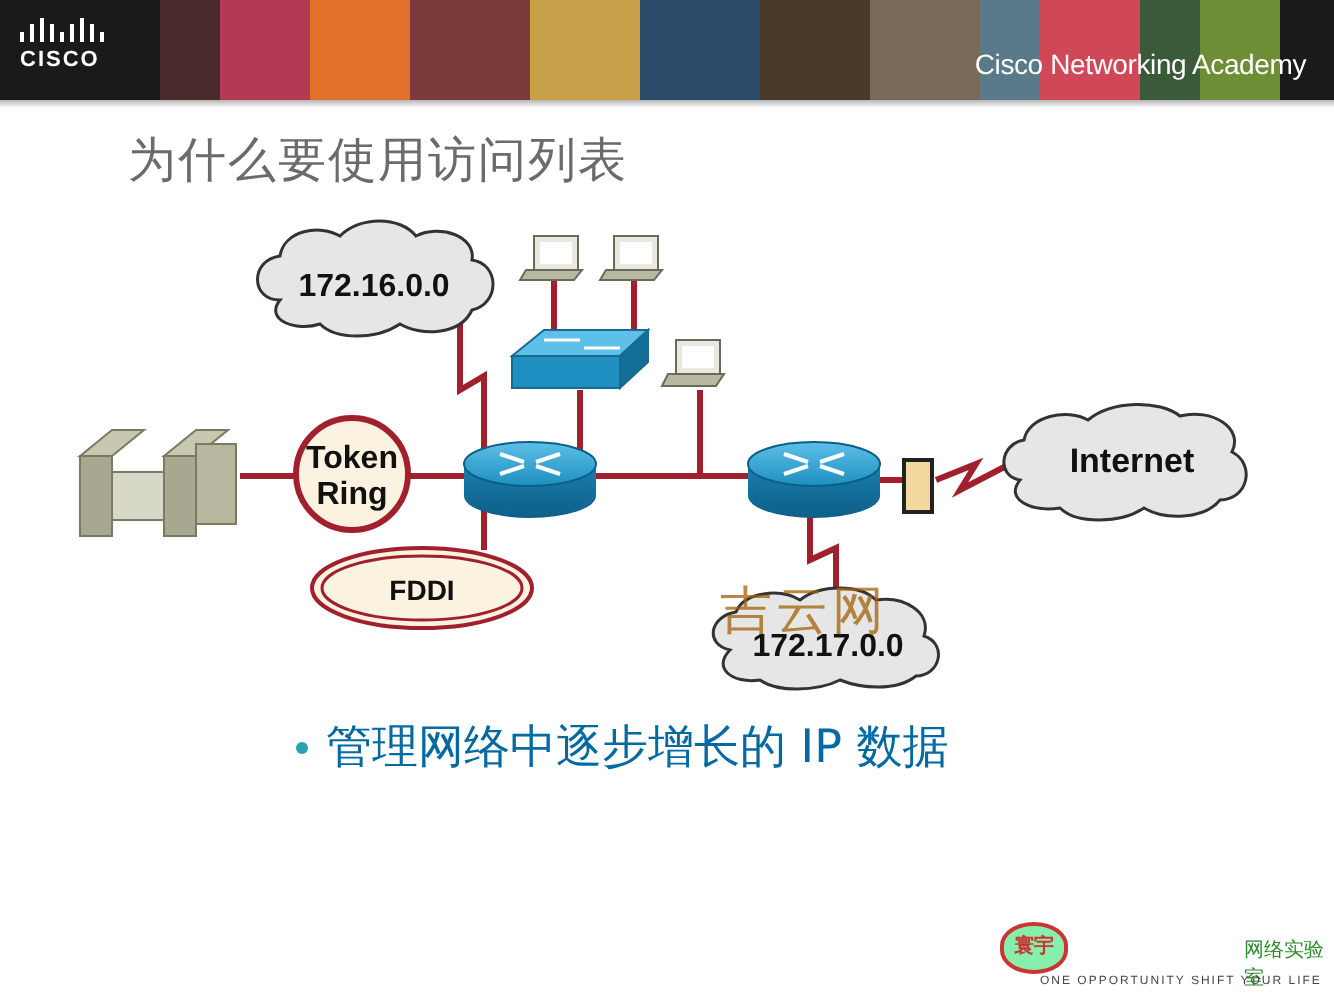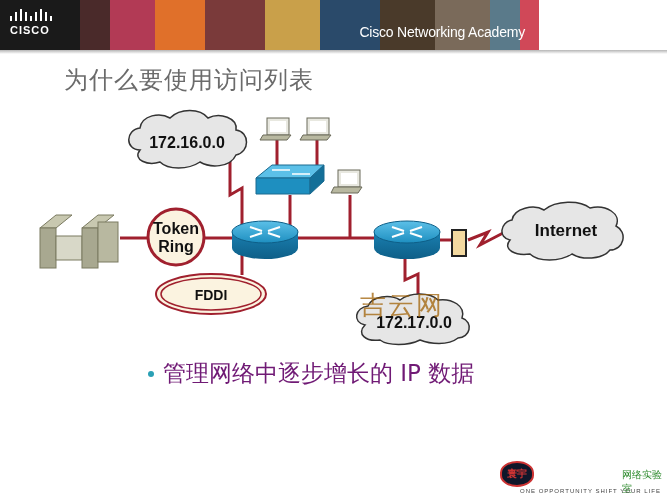--- a/index.html
+++ b/index.html
@@ -1,31 +1,31 @@
 <!DOCTYPE html>
 <html><head>
 <meta charset="utf-8">
 <style>
   html,body{margin:0;padding:0;}
   body{width:667px;height:500px;position:relative;overflow:hidden;background:#ffffff;font-family:"Liberation Sans","DejaVu Sans",sans-serif;}
-  .banner{position:absolute;left:0;top:0;width:539px;height:50px;background:#1a1a1a;overflow:hidden;}
+  .banner{position:absolute;left:0;top:0;width:667px;height:50px;background:#1a1a1a;overflow:hidden;}
   .banner .strip{position:absolute;top:0;height:50px;}
   .cisco-logo{position:absolute;left:10px;top:9px;width:60px;height:32px;color:#fff;}
   .cisco-bars{display:flex;align-items:flex-end;gap:3px;height:12px;}
   .cisco-bars span{display:block;width:2px;background:#fff;}
   .cisco-word{font-weight:bold;font-size:11px;letter-spacing:1px;margin-top:3px;}
   .academy{position:absolute;right:14px;top:24px;color:#fff;font-size:14px;letter-spacing:-0.2px;}
   .banner-bottom{position:absolute;left:0;top:50px;width:667px;height:4px;background:linear-gradient(#b5b5b5,#fff);}
   .title{position:absolute;left:64px;top:64px;font-size:24px;color:#6b6b6b;letter-spacing:1px;font-family:"DejaVu Sans",sans-serif;}
   .diagram{position:absolute;left:0;top:0;width:667px;height:500px;}
   .bullets{position:absolute;left:148px;top:358px;}
-  .bullet{display:flex;align-items:center;font-size:23px;color:#701a75;margin-bottom:6px;font-family:"DejaVu Sans",sans-serif;}
+  .bullet{display:flex;align-items:center;font-size:23px;color:#0369a1;margin-bottom:6px;font-family:"DejaVu Sans",sans-serif;}
   .bullet .dot{width:6px;height:6px;border-radius:50%;background:#2aa0b5;margin-right:9px;}
   .footer-logo{position:absolute;left:490px;top:458px;width:177px;height:42px;}
-  .footer-logo .badge{position:absolute;left:10px;top:3px;width:30px;height:22px;border:2px solid #c33;border-radius:50%/45%;color:#c33;font-size:10px;font-weight:bold;text-align:center;line-height:22px;background:#0f172a;}
+  .footer-logo .badge{position:absolute;left:10px;top:3px;width:30px;height:22px;border:2px solid #c33;border-radius:50%/45%;color:#c33;font-size:10px;font-weight:bold;text-align:center;line-height:22px;background:#86efac;}
   .footer-logo .brand{position:absolute;left:46px;top:0px;font-size:22px;font-weight:bold;color:#2e8b2e;font-family:"DejaVu Sans",sans-serif;letter-spacing:1px;}
   .footer-logo .brand-sub{position:absolute;left:132px;top:10px;font-size:10px;color:#2e8b2e;font-weight:normal;}
   .footer-logo .slogan{position:absolute;left:30px;top:30px;font-size:6px;color:#444;letter-spacing:1px;}
   .watermark{position:absolute;left:360px;top:288px;font-size:26px;color:#a16207;opacity:.75;font-family:"DejaVu Sans",sans-serif;letter-spacing:2px;}
   .lbl{font-family:"Liberation Sans",sans-serif;font-weight:bold;fill:#111;}
 </style>
 </head>
 <body>
 
 <div class="banner">

